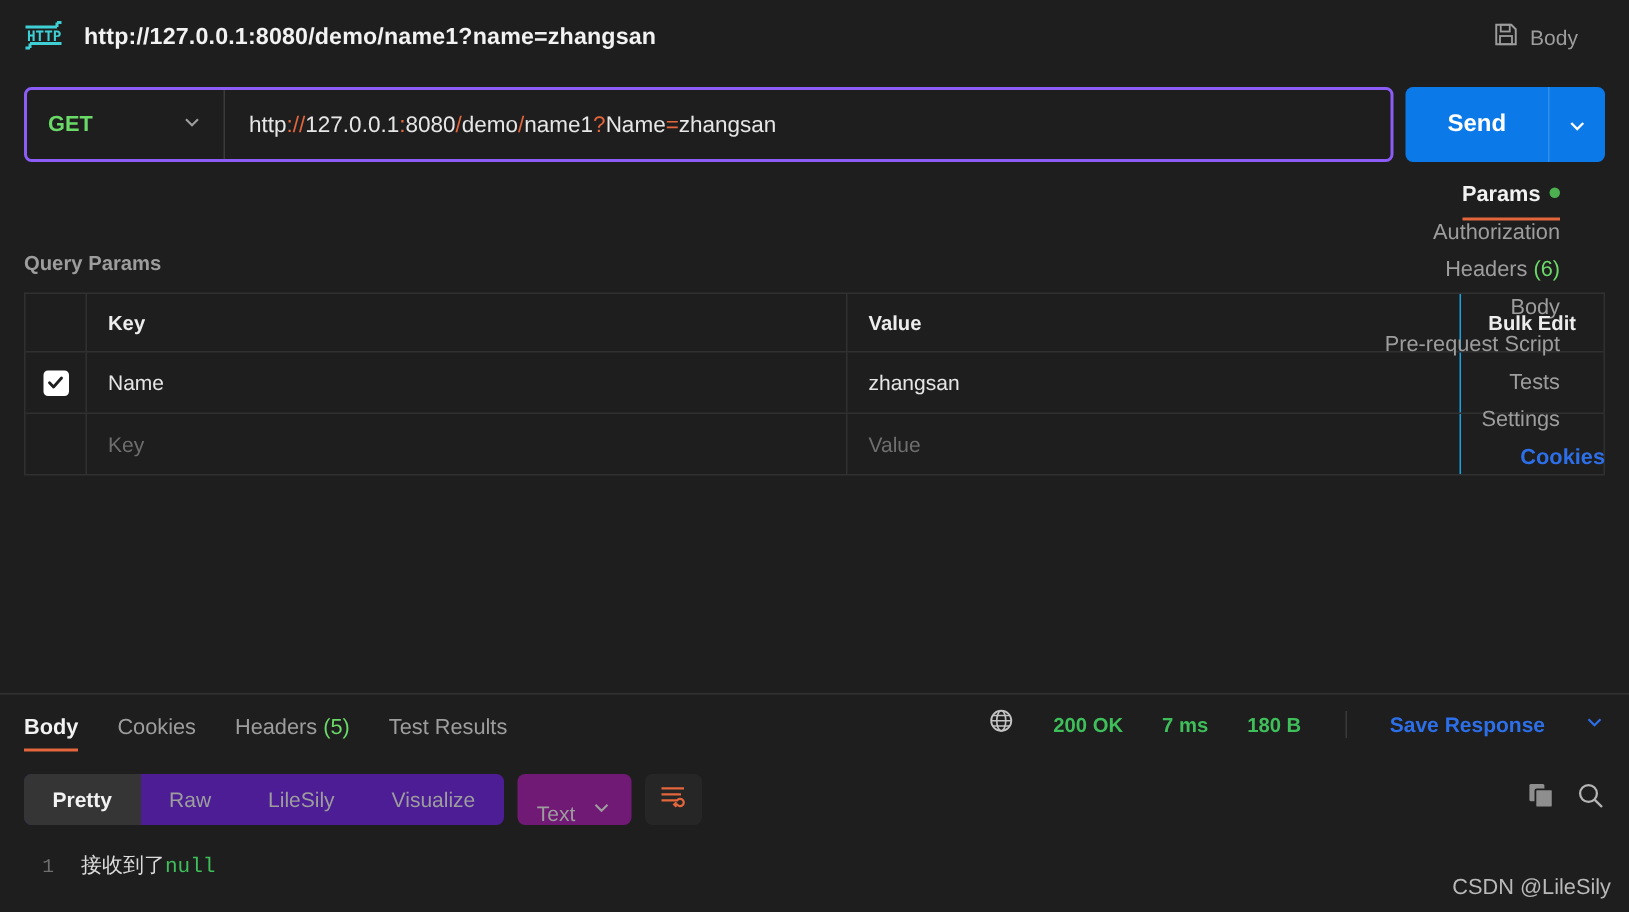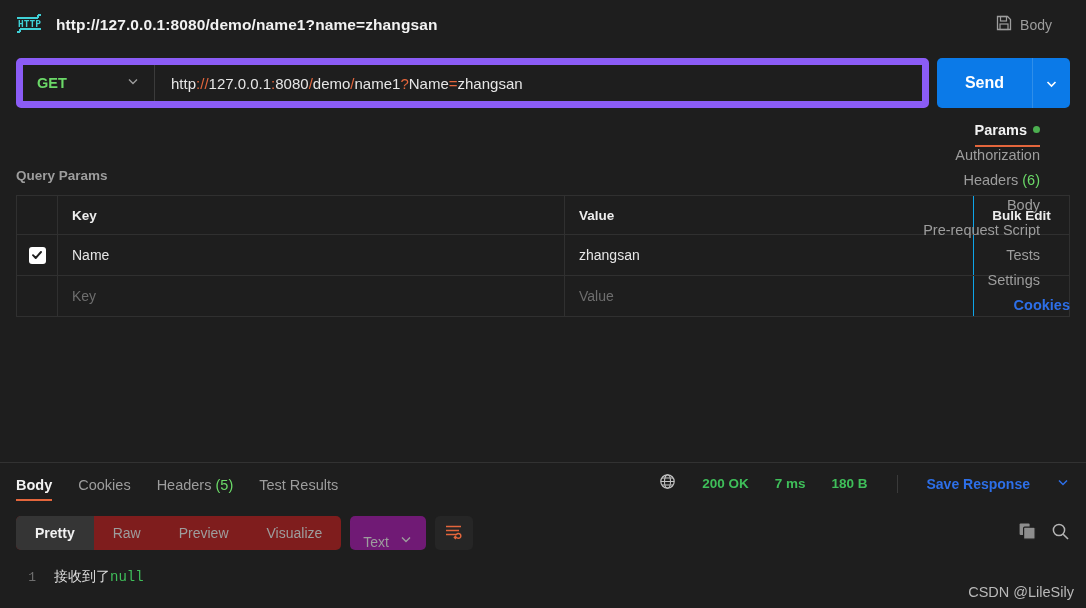--- a/index.html
+++ b/index.html
@@ -41,21 +41,21 @@
     margin: 8px 16px 0 16px;
     height: 50px;
     display: flex;
     align-items: stretch;
     gap: 8px;
   }
   .url-box {
     flex: 1 1 auto;
     display: flex;
     align-items: center;
-    border: 7px solid #8b5cf6;
+    border: 2px solid #8b5cf6;
     border-radius: 5px;
     background: #1e1e1e;
   }
   .method-sel {
     display: flex;
     align-items: center;
     width: 132px;
     padding: 0 14px;
     height: 100%;
     border-right: 1px solid #3b3b3b;
@@ -248,21 +248,21 @@
     position: absolute;
     top: 513px; left: 0; right: 0;
     height: 40px;
     display: flex;
     align-items: center;
     padding: 0 16px;
     gap: 9px;
   }
   .seg {
     display: flex;
-    background: #7f1d1d;
+    background: #4c1d95;
     border-radius: 5px;
     height: 34px;
     overflow: hidden;
     align-items: stretch;
   }
   .seg-item {
     display: flex;
     align-items: center;
     padding: 0 19px;
     font-size: 14px;
@@ -466,21 +466,21 @@
           <path d="M3 5.5 L7 9.5 L11 5.5" stroke="#2d6fe8" stroke-width="1.5" fill="none"></path>
         </svg>
     </span>
   </div>
 </div>
 
 <div class="resp-toolbar">
   <div class="seg">
     <div class="seg-item active">Pretty</div>
     <div class="seg-item">Raw</div>
-    <div class="seg-item">Preview</div>
+    <div class="seg-item">LileSily</div>
     <div class="seg-item">Visualize</div>
   </div>
 
   <div class="dropbox">
     <span class="dropbox-label">Text</span>
     <span>
       <svg width="14" height="14" viewBox="0 0 14 14">
           <path d="M3 5.5 L7 9.5 L11 5.5" stroke="#9d9d9d" stroke-width="1.4" fill="none"></path>
         </svg>
     </span>

